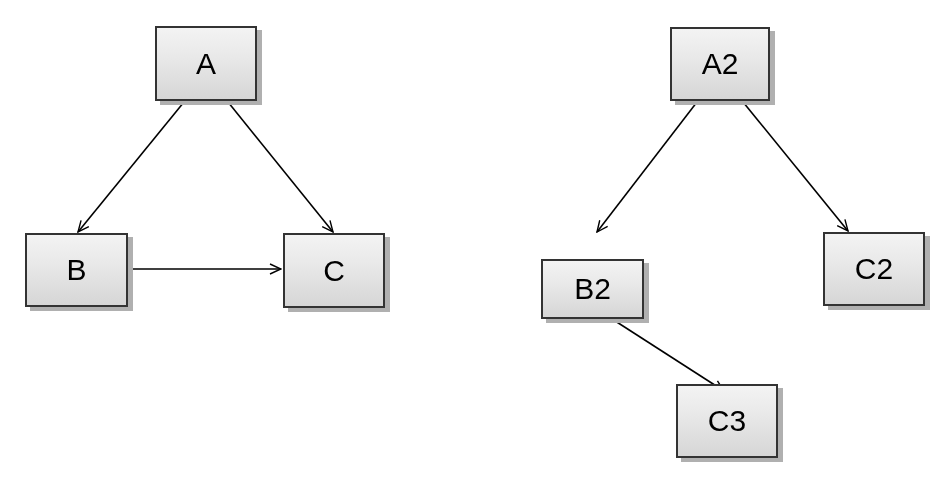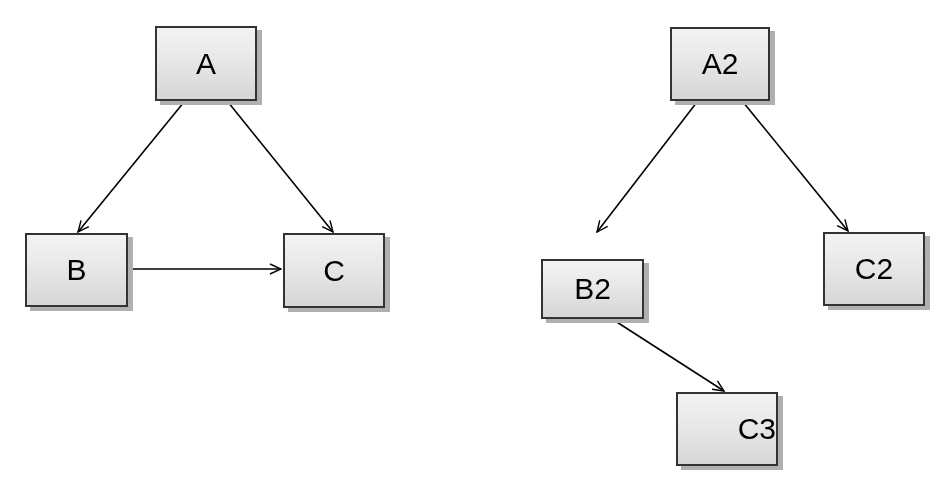--- a/index.html
+++ b/index.html
@@ -37,21 +37,21 @@
     cursor: default;
     user-select: none;
   }
   
   .node-a  { left: 155px; top: 26px;  width: 102px; height: 75px; }
   .node-b  { left: 25px;  top: 233px; width: 103px; height: 74px; }
   .node-c  { left: 283px; top: 233px; width: 102px; height: 75px; }
   .node-a2 { left: 670px; top: 27px;  width: 100px; height: 74px; }
   .node-b2 { left: 541px; top: 219px; width: 103px; height: 60px; margin-top: 40px; }
   .node-c2 { left: 799px; top: 232px; width: 102px; height: 74px; margin-left: 24px; }
-  .node-c3 { left: 676px; top: 392px; width: 102px; height: 74px; justify-content: flex-end; }
+  .node-c3 { left: 676px; top: 384px; width: 102px; height: 74px; }
 </style>
 </head>
 <body>
 
 <div class="canvas">
 
   <svg class="edge-layer" width="940" height="504" viewBox="0 0 940 504" xmlns="http://www.w3.org/2000/svg">
     <defs>
       <marker id="arrow" viewBox="0 0 14 12" refX="13" refY="6" markerWidth="14" markerHeight="12" markerUnits="userSpaceOnUse" orient="auto">
         <path d="M2,1 L13,6 L2,11" fill="none" stroke="#000000" stroke-width="1.4"></path>

